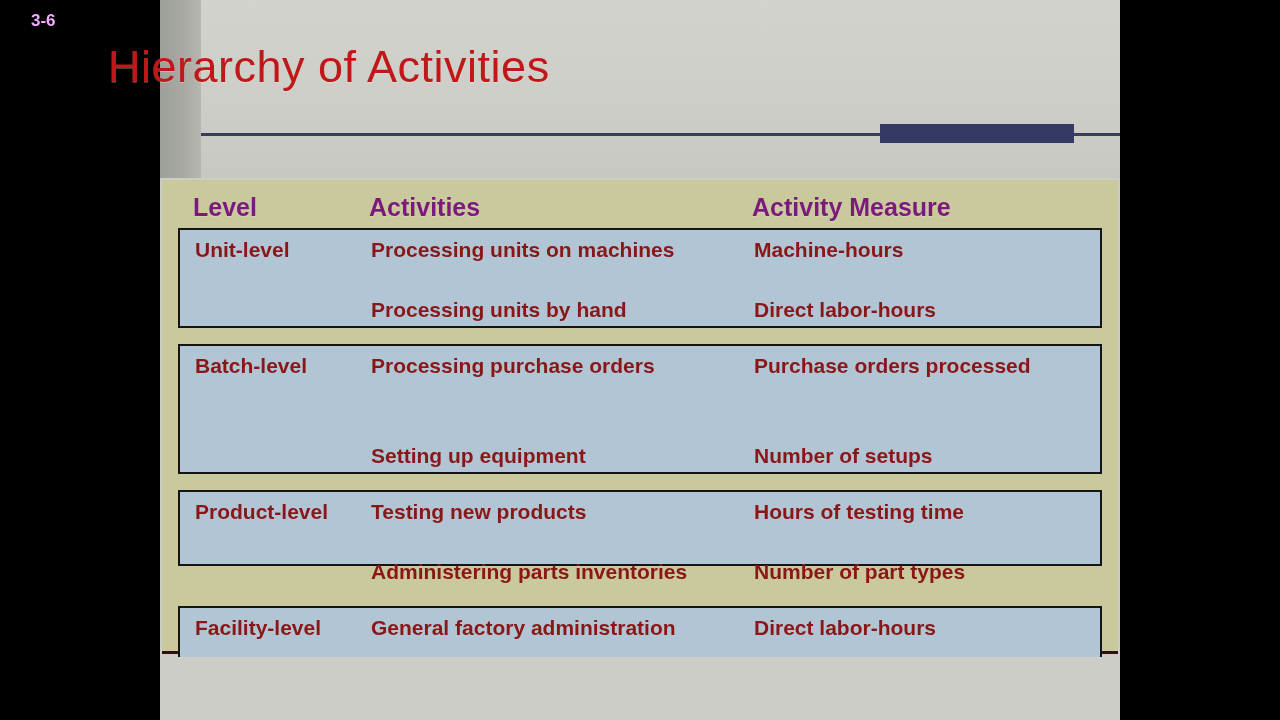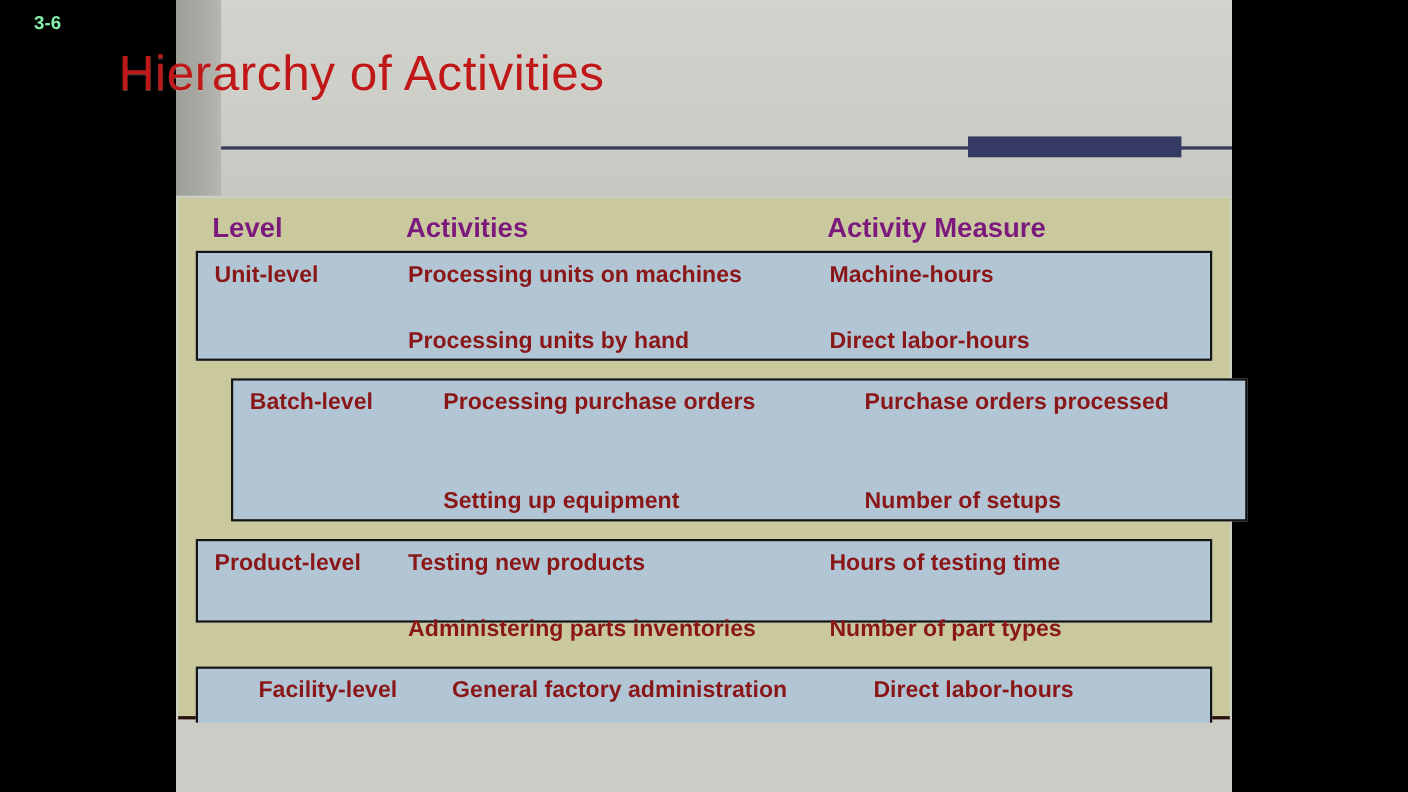--- a/index.html
+++ b/index.html
@@ -52,21 +52,21 @@
     height: 178px;
     background: linear-gradient(90deg, #9d9f99 0%, #a8aaa3 60%, #b5b7b0 100%);
   }
 
   .slide-number {
     position: absolute;
     left: 31px;
     top: 11px;
     font-size: 17px;
     font-weight: bold;
-    color: #86efac;
+    color: #f0abfc;
     letter-spacing: 0px;
     z-index: 4;
   }
 
   .slide-title {
     position: absolute;
     left: 108px;
     top: 41px;
     font-size: 45px;
     font-weight: normal;
@@ -202,21 +202,21 @@
           </div>
           <div class="lvl-row" style="top: 35px;">
             <div class="cell c-act">Processing units by hand</div>
             <div class="cell c-meas">Direct labor-hours</div>
           </div>
           <div class="lvl-row" style="top: 65px;">
             <div class="cell c-act">Consuming factory supplies</div>
             <div class="cell c-meas">Units produced</div>
           </div>
         </div>
-        <div class="lvl-block" style="top: 164px; height: 130px; margin-left: 32px;">
+        <div class="lvl-block" style="top: 164px; height: 130px;">
           <div class="lvl-row" style="top: 5px;">
             <div class="cell c-level">Batch-level</div>
             <div class="cell c-act">Processing purchase orders</div>
             <div class="cell c-meas">Purchase orders processed</div>
           </div>
           <div class="lvl-row" style="top: 65px; text-decoration: underline;">
             <div class="cell c-act">Setting up equipment</div>
             <div class="cell c-meas">Number of setups</div>
           </div>
           <div class="lvl-row" style="top: 95px;">
@@ -232,21 +232,21 @@
           </div>
           <div class="lvl-row" style="top: 35px;">
             <div class="cell c-act">Administering parts inventories</div>
             <div class="cell c-meas">Number of part types</div>
           </div>
           <div class="lvl-row" style="top: 65px;">
             <div class="cell c-act">Designing products</div>
             <div class="cell c-meas">Hours of design time</div>
           </div>
         </div>
-        <div class="lvl-block" style="top: 426px; height: 70px; padding-left: 40px;">
+        <div class="lvl-block" style="top: 426px; height: 70px;">
           <div class="lvl-row" style="top: 5px;">
             <div class="cell c-level">Facility-level</div>
             <div class="cell c-act">General factory administration</div>
             <div class="cell c-meas">Direct labor-hours</div>
           </div>
           <div class="lvl-row" style="top: 35px;">
             <div class="cell c-act">Plant building and grounds</div>
             <div class="cell c-meas">Direct labor-hours</div>
           </div>
         </div>

